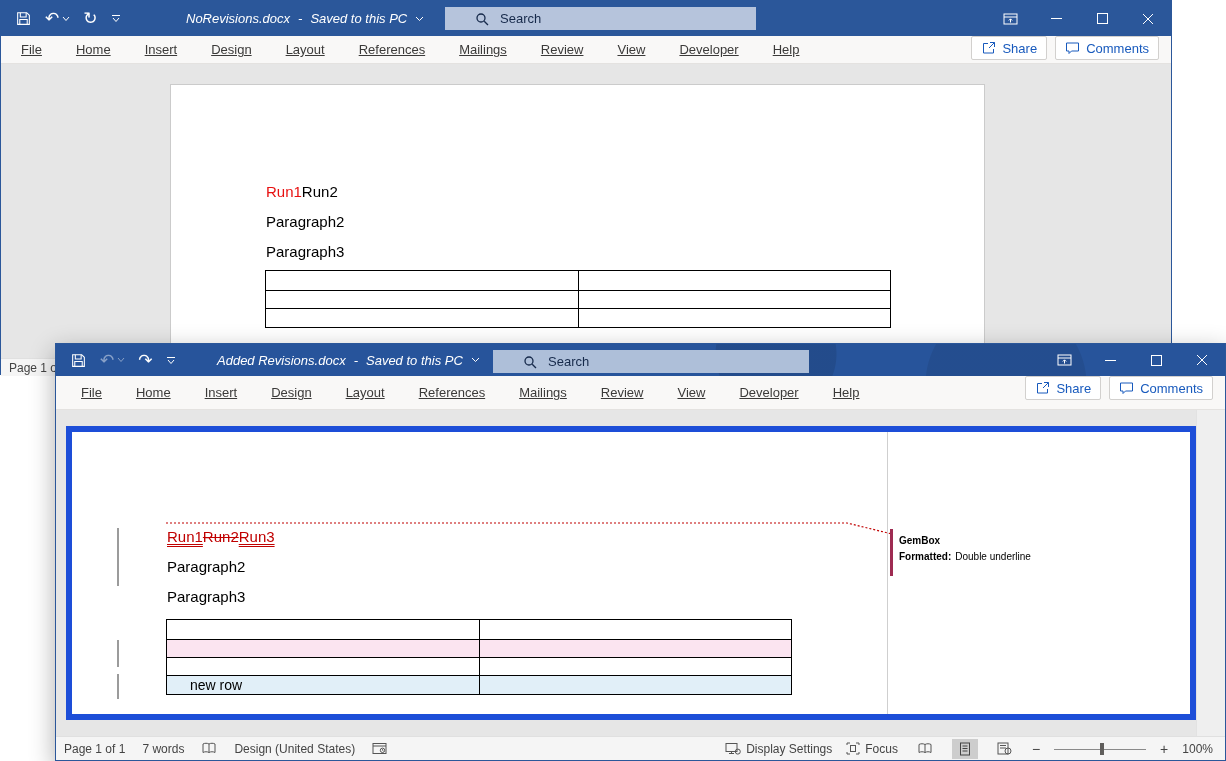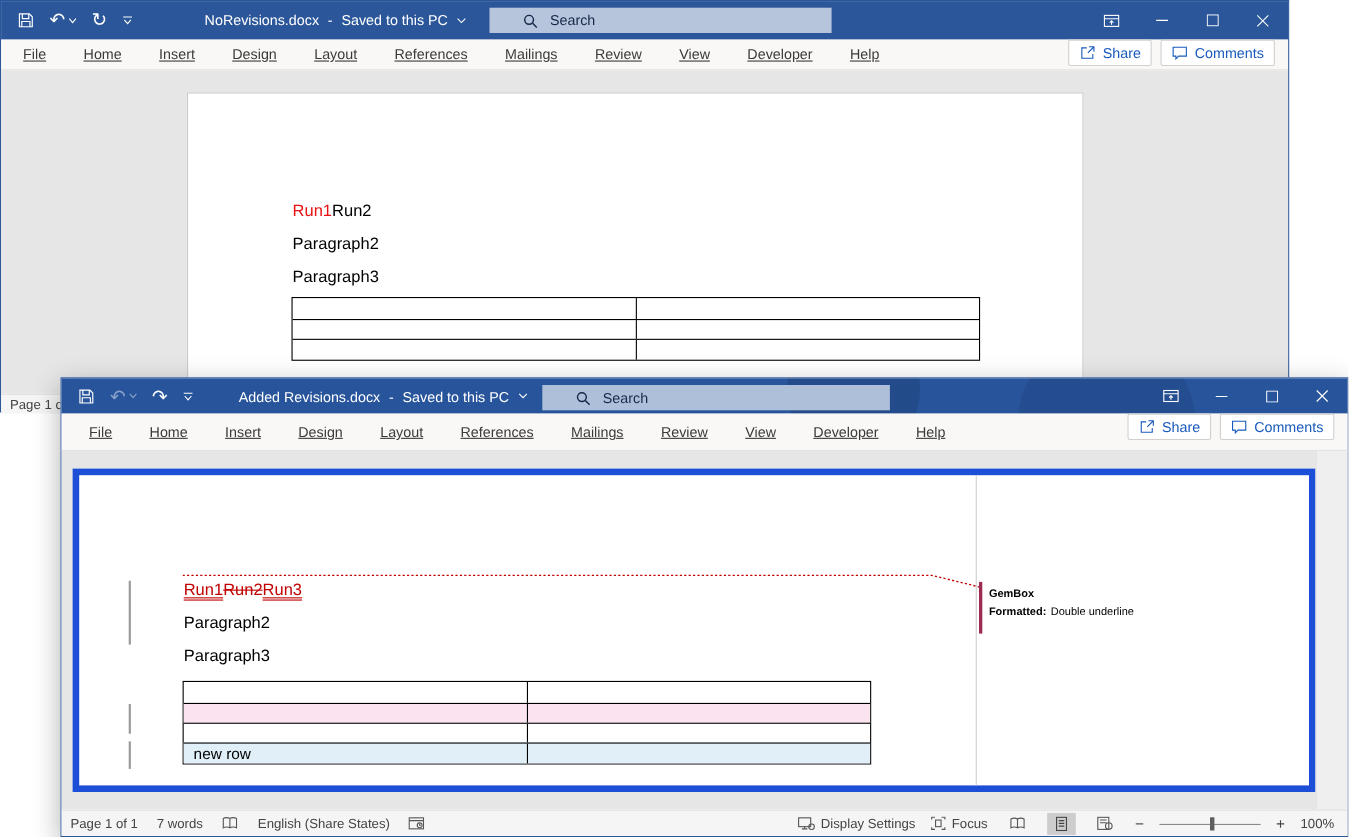--- a/index.html
+++ b/index.html
@@ -9,21 +9,21 @@
   .win.back{left:0;top:0;width:1172px;height:375px;}
   .win.front{left:55px;top:343px;width:1171px;height:418px;box-shadow:0 8px 24px rgba(0,0,0,.32);}
   
   .titlebar{position:relative;background:#2b579a;color:#fff;width:100%;}
   .back .titlebar{height:35px;}
   .front .titlebar{height:32px;background:#27549b;background-image:radial-gradient(circle at 720px 10px, rgba(0,0,0,.10) 0 60px, transparent 61px),radial-gradient(circle at 950px 40px, rgba(0,0,0,.08) 0 80px, transparent 81px);}
   .qat{position:absolute;left:14px;top:0;height:100%;display:flex;align-items:center;gap:13px;color:#fff;}
   .qat .btn{display:flex;align-items:center;gap:3px;cursor:default;}
   .undo-char,.redo-char{font-size:17px;line-height:1;}
   .dim{opacity:.45;}
-  .title-text{position:absolute;top:0;height:100%;display:flex;align-items:center;gap:8px;font-size:13px;white-space:nowrap;color:#fff;}
+  .title-text{position:absolute;top:0;height:100%;display:flex;align-items:center;gap:8px;font-size:13px;white-space:nowrap;color:#fff;font-style:italic;}
   .back .title-text{left:185px;}
   .front .title-text{left:161px;justify-content:space-between;}
   .searchbox{position:absolute;top:6px;height:23px;background:#aebfd9;display:flex;align-items:center;gap:11px;padding-left:30px;font-size:13px;color:#16294a;box-sizing:border-box;}
   .back .searchbox{left:444px;width:311px;background:#b6c4dc;}
   .front .searchbox{left:437px;width:316px;}
   .winctrls{position:absolute;right:0;top:0;height:100%;display:flex;}
   .ctrl{width:46px;height:100%;display:flex;align-items:center;justify-content:center;color:#fff;}
   
   .tabrow{position:relative;background:#f9f8f7;border-bottom:1px solid #e4e2e0;display:flex;align-items:center;font-size:13px;color:#3b3a39;width:100%;box-sizing:border-box;}
   .back .tabrow{height:28px;padding-left:20px;gap:34px;}
@@ -45,21 +45,21 @@
   .doc-text{position:absolute;font-size:15px;color:#000;white-space:nowrap;line-height:15px;}
   .red-back{color:#e81010;}
   .rev{color:#c00000;}
   .dbl{text-decoration-line:underline;text-decoration-style:double;text-decoration-thickness:1px;text-underline-offset:2px;}
   .strike{text-decoration-line:line-through;text-decoration-thickness:1px;}
   .changebar{position:absolute;width:2px;background:#9b9b9b;}
   .connector{position:absolute;pointer-events:none;}
   .wtable{position:absolute;border:1px solid #000;box-sizing:content-box;}
   .trow{display:flex;border-top:1px solid #000;box-sizing:border-box;}
   .trow:first-child{border-top:none;}
-  .tcell{flex:1;box-sizing:border-box;}
+  .tcell{flex:1;box-sizing:border-box;padding-left:14px;}
   .tcell:first-child{border-right:1px solid #000;}
   .row-del{background:#fbe4f0;}
   .row-ins{background:#e1eff8;}
   .cell-text{font-size:14px;padding-left:9px;line-height:18px;color:#000;}
   .rev-comment{position:absolute;left:827px;top:101px;font-size:10px;color:#000;line-height:16px;}
   .rev-comment .author{font-weight:bold;}
   .rev-comment .label{font-weight:bold;}
   .rev-comment .desc{margin-left:4px;}
   .pane-bar{position:absolute;left:818px;top:97px;width:3px;height:47px;background:#9e2b52;}
   
@@ -353,21 +353,21 @@
 
     <div class="statusbar">
       <div class="sb-left">
         <span class="sb-item">Page 1 of 1</span>
         <span class="sb-item">7 words</span>
         <span class="sb-item">
           <svg width="16" height="13" viewBox="0 0 16 13">
               <path d="M8 2 C6.5 1 3.5 1 2 2 V10.5 C3.5 9.5 6.5 9.5 8 10.5 C9.5 9.5 12.5 9.5 14 10.5 V2 C12.5 1 9.5 1 8 2 Z M8 2 V10.5" fill="none" stroke="#555"></path>
             </svg>
         </span>
-        <span class="sb-item">English (Share States)</span>
+        <span class="sb-item">Design (United States)</span>
         <span class="sb-item">
           <svg width="15" height="13" viewBox="0 0 15 13">
               <rect x="1" y="1.5" width="13" height="10" fill="none" stroke="#555"></rect>
               <path d="M1 4 H14" stroke="#555"></path>
               <circle cx="10.5" cy="8.3" r="2.2" fill="none" stroke="#555"></circle>
               <path d="M10.5 7.2 V8.3 L11.4 8.8" stroke="#555" fill="none"></path>
             </svg>
         </span>
       </div>
       <div class="sb-right">

